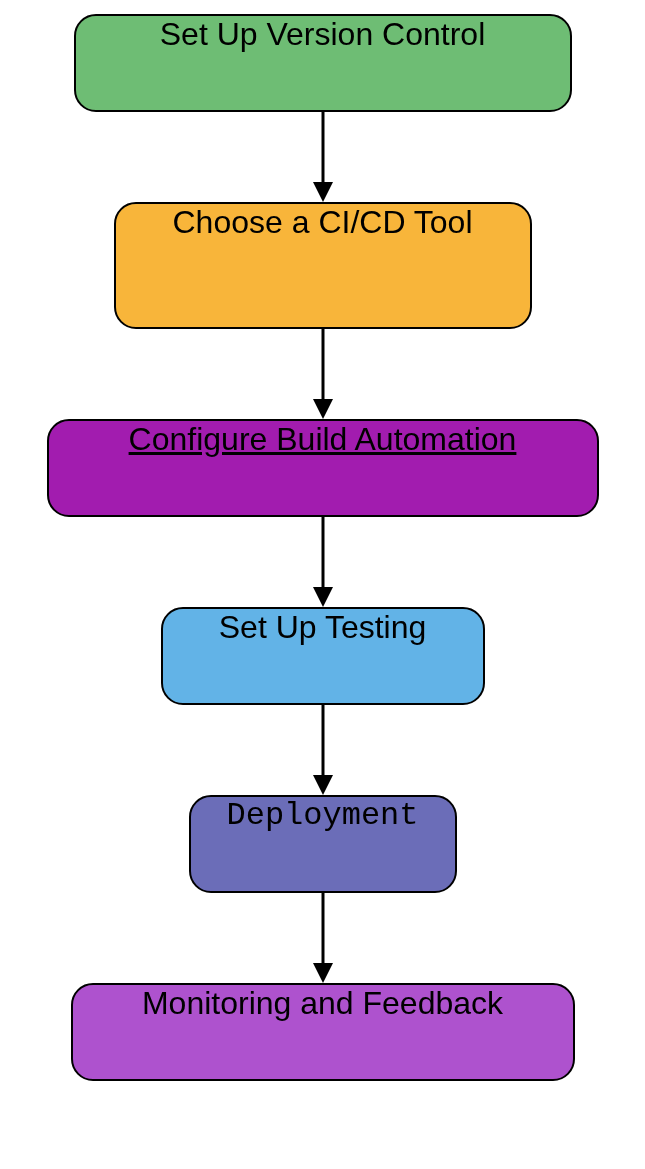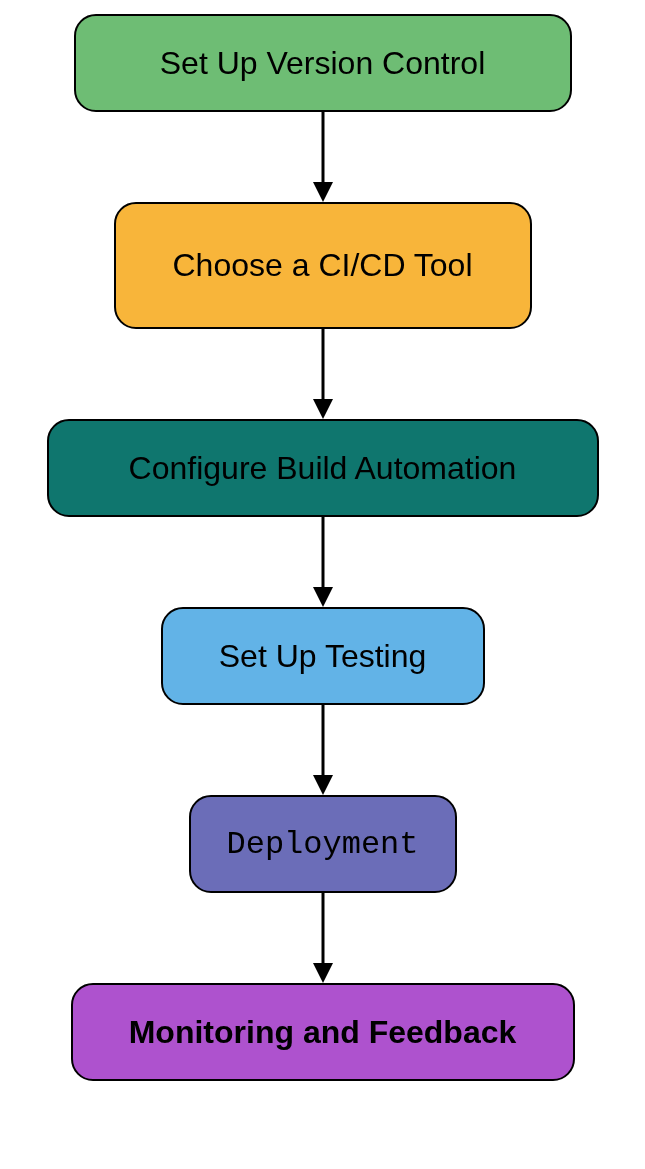--- a/index.html
+++ b/index.html
@@ -14,21 +14,21 @@
       font-family: Arial, Helvetica, sans-serif;
       display: flex;
       flex-direction: column;
       align-items: center;
       padding-top: 14px;
     }
     .node {
       border: 2.5px solid #000;
       border-radius: 22px;
       display: flex;
-      align-items: center;
+      align-items: flex-start;
       justify-content: center;
       font-size: 32px;
       color: #000;
       padding: 0 32px;
       white-space: nowrap;
     }
     .arrow {
       height: 90px;
       display: flex;
       flex-direction: column;
@@ -57,21 +57,21 @@
   <span>Choose a CI/CD Tool</span>
 </div>
 
 <div class="arrow">
   <svg width="30" height="90" viewBox="0 0 30 90">
     <line x1="15" y1="0" x2="15" y2="70" stroke="#000" stroke-width="3"></line>
     <polygon points="15,90 5,70 25,70" fill="#000"></polygon>
   </svg>
 </div>
 
-<div class="node" id="node-2" style="background: #0f766e; width: 552px; height: 98px;">
+<div class="node" id="node-2" style="background: #a21caf; width: 552px; height: 98px; text-decoration: underline;">
   <span>Configure Build Automation</span>
 </div>
 
 <div class="arrow">
   <svg width="30" height="90" viewBox="0 0 30 90">
     <line x1="15" y1="0" x2="15" y2="70" stroke="#000" stroke-width="3"></line>
     <polygon points="15,90 5,70 25,70" fill="#000"></polygon>
   </svg>
 </div>
 
@@ -90,15 +90,15 @@
   <span>Deployment</span>
 </div>
 
 <div class="arrow">
   <svg width="30" height="90" viewBox="0 0 30 90">
     <line x1="15" y1="0" x2="15" y2="70" stroke="#000" stroke-width="3"></line>
     <polygon points="15,90 5,70 25,70" fill="#000"></polygon>
   </svg>
 </div>
 
-<div class="node" id="node-5" style="background: rgb(174, 82, 206); width: 504px; height: 98px; font-weight: bold;">
+<div class="node" id="node-5" style="background: rgb(174, 82, 206); width: 504px; height: 98px;">
   <span>Monitoring and Feedback</span>
 </div>
 
 </body></html>

